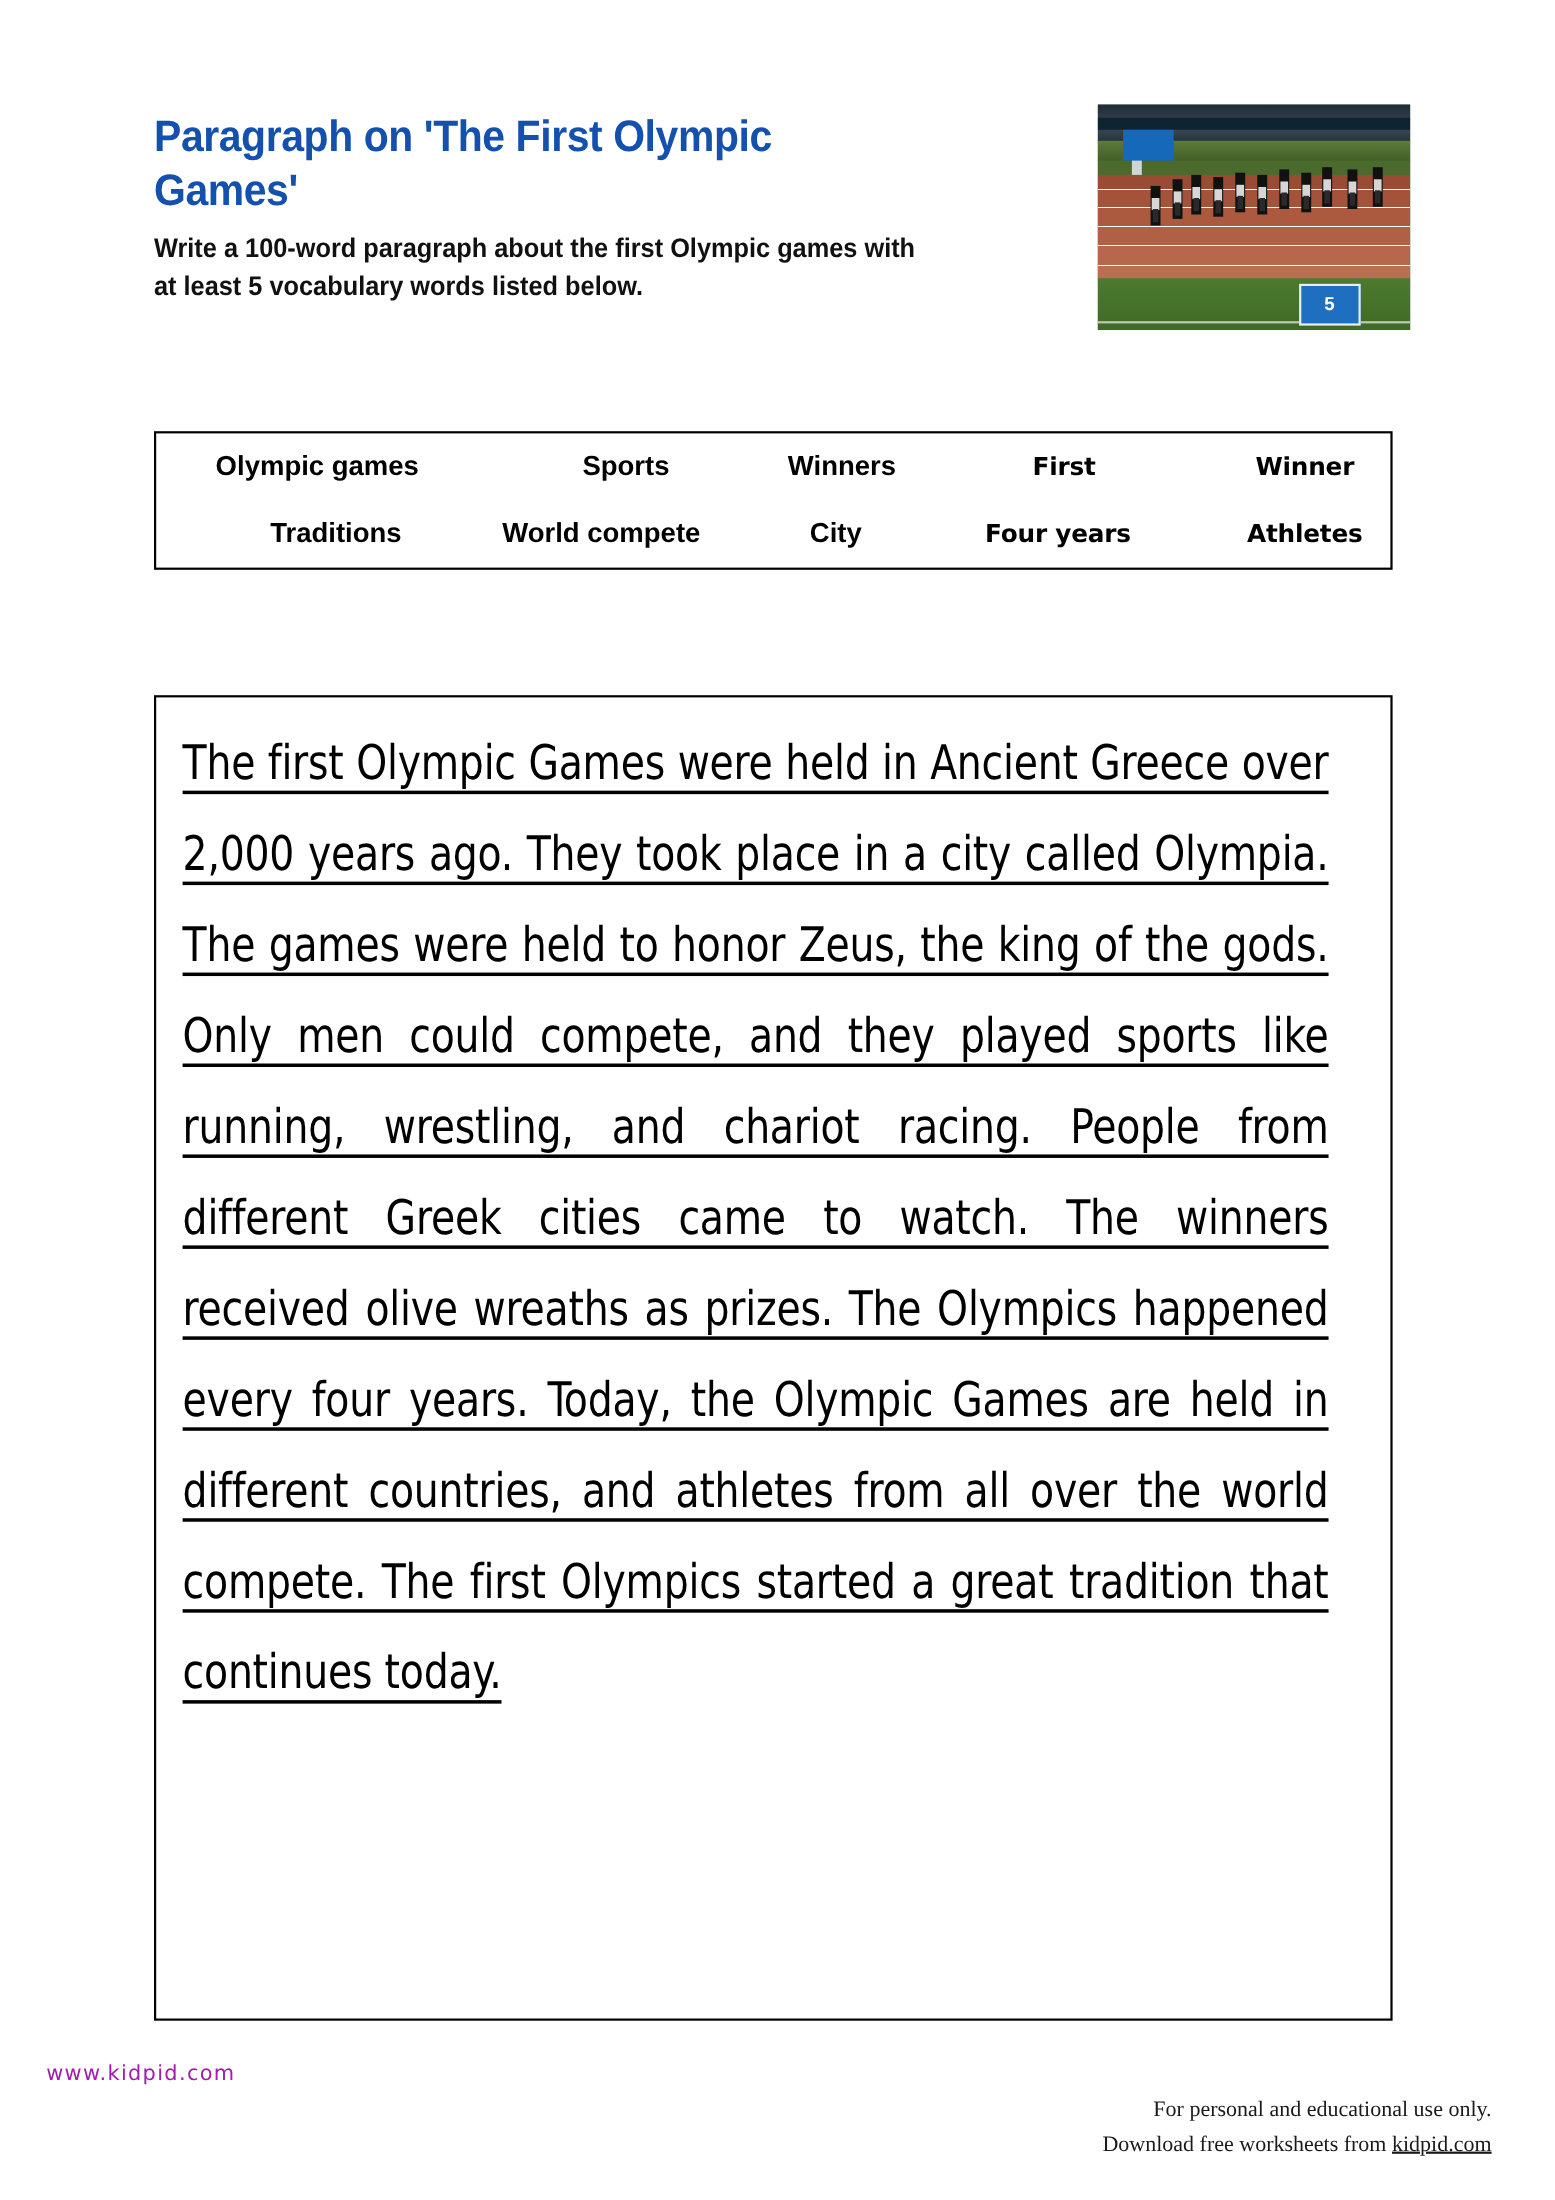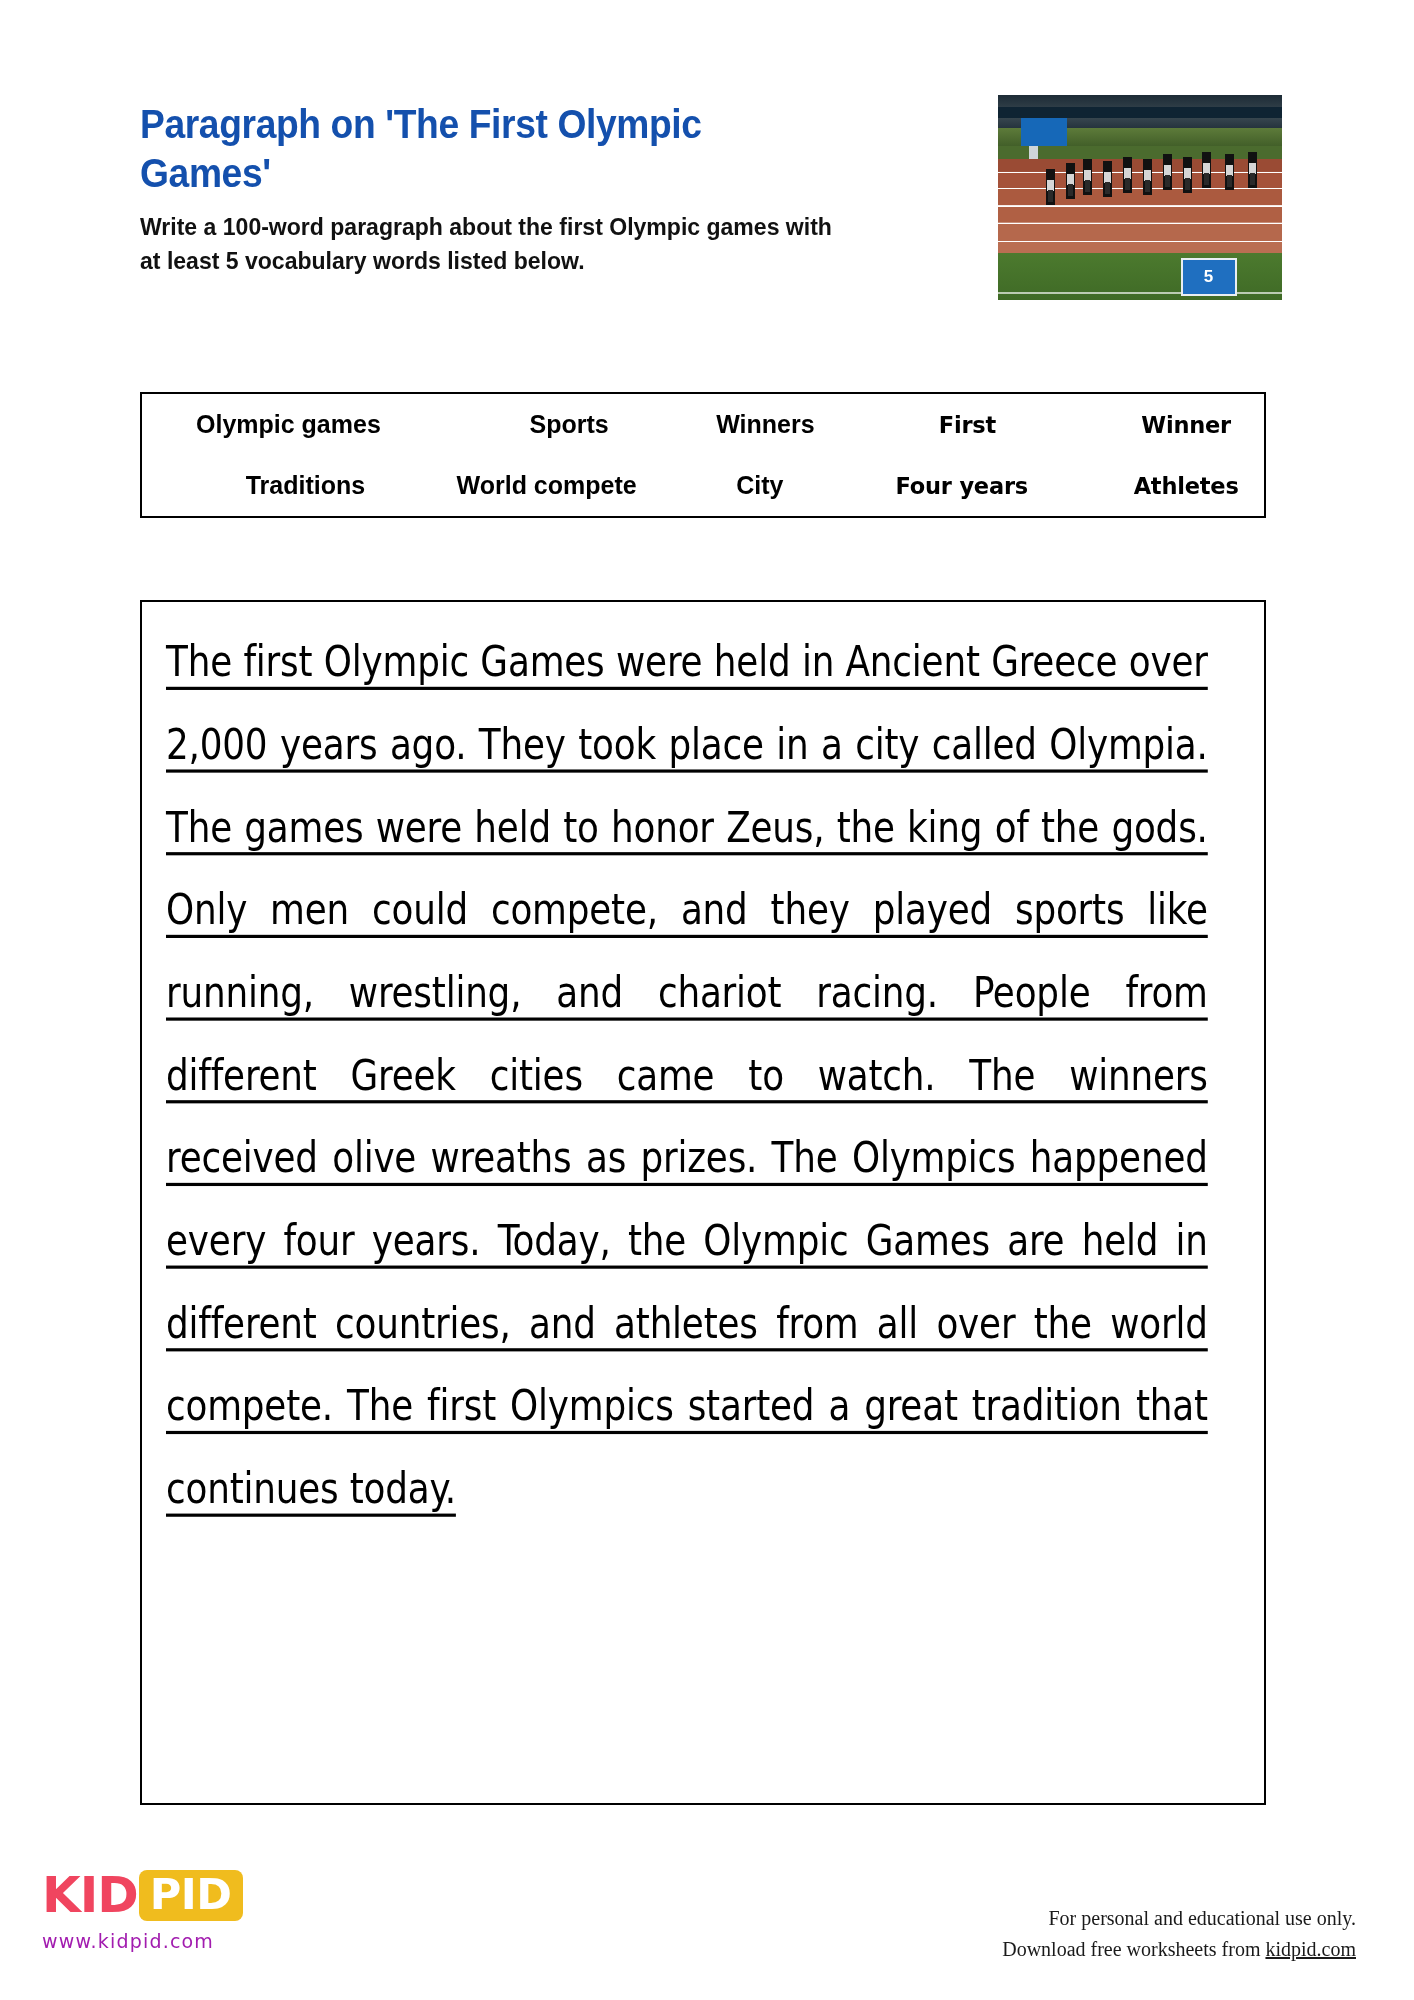--- a/index.html
+++ b/index.html
@@ -205,21 +205,21 @@
   .row-2 .c0 { width: 22%; text-align: center; }
   .row-2 .c1 { width: 21%; }
   .row-2 .c2 { width: 17%; }
   .row-2 .c3 { width: 19%; }
   .row-2 .c4 { width: 21%; }
 
   
   #answer-box {
     position: absolute;
     left: 140px;
-    top: 600px;
+    top: 632px;
     width: 1126px;
     height: 1205px;
     border: 2.5px solid #000000;
     box-sizing: border-box;
     padding: 18px 24px 10px 24px;
   }
   #answer-text {
     font-family: "DejaVu Sans Condensed", "DejaVu Sans", sans-serif;
     font-weight: 300;
     font-size: 41px;
@@ -394,23 +394,19 @@
     <div class="vocab-cell c4 geo">Athletes</div>
   </div>
 </div>
 
 <div id="answer-box">
   <p id="answer-text">The first Olympic Games were held in Ancient Greece over 2,000 years ago. They took place in a city called Olympia. The games were held to honor Zeus, the king of the gods. Only men could compete, and they played sports like running, wrestling, and chariot racing. People from different Greek cities came to watch. The winners received olive wreaths as prizes. The Olympics happened every four years. Today, the Olympic Games are held in different countries, and athletes from all over the world compete. The first Olympics started a great tradition that continues today.</p>
 </div>
 
 <div id="footer">
   <div id="logo-block">
-    <div id="logo-mark">
-      <span id="logo-kid">KID</span>
-        <span id="logo-pid">PID</span>
-    </div>
     <div id="logo-url">www.kidpid.com</div>
   </div>
   <div id="footer-notes">
     <div>For personal and educational use only.</div>
     <div><span>Download free worksheets from </span><a id="footer-link" href="#">kidpid.com</a></div>
   </div>
 </div>
 
 </body></html>

